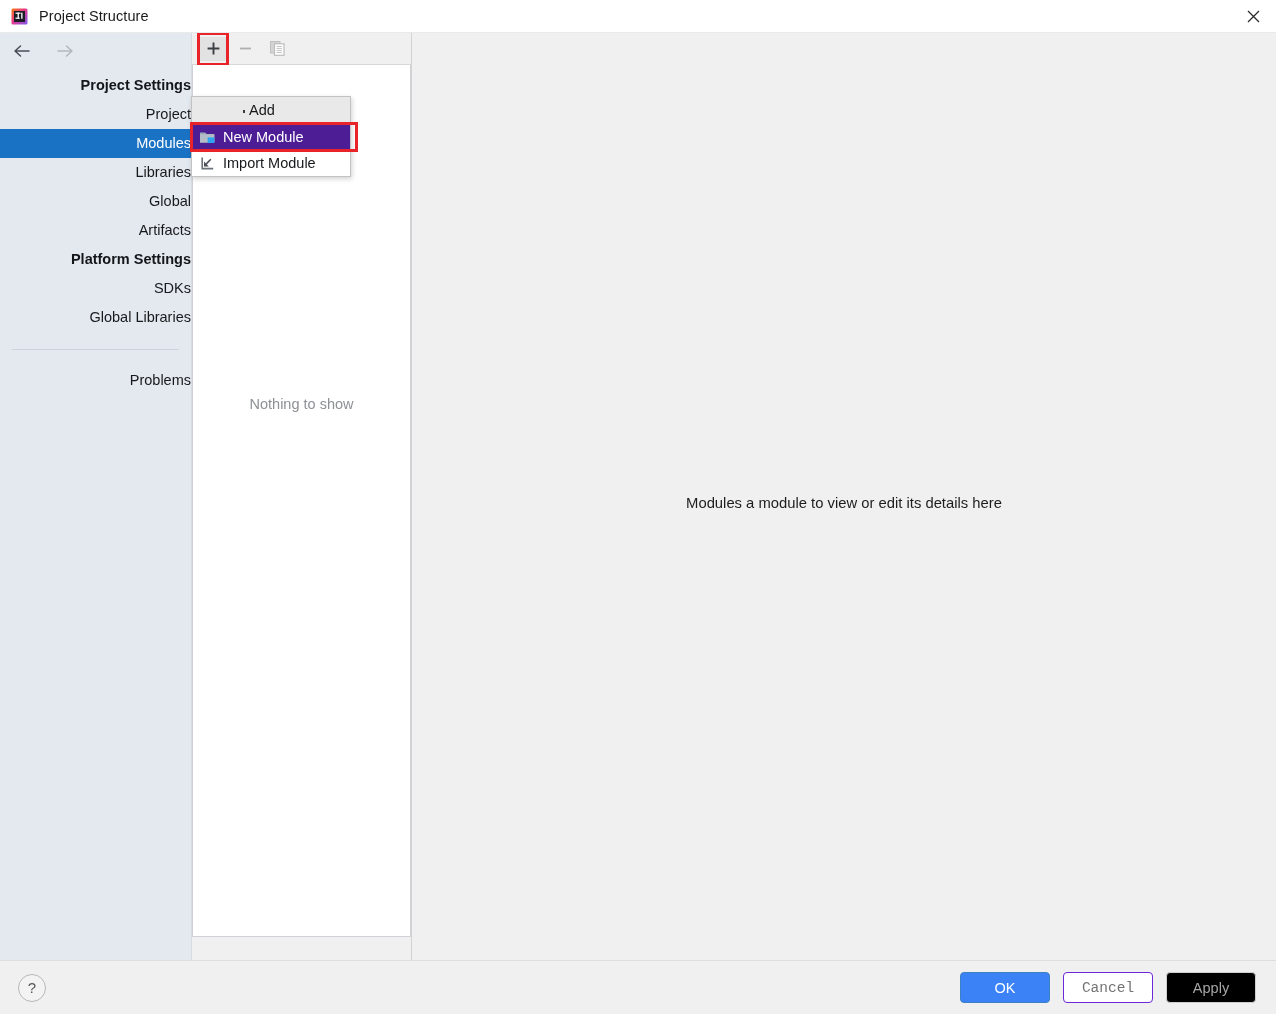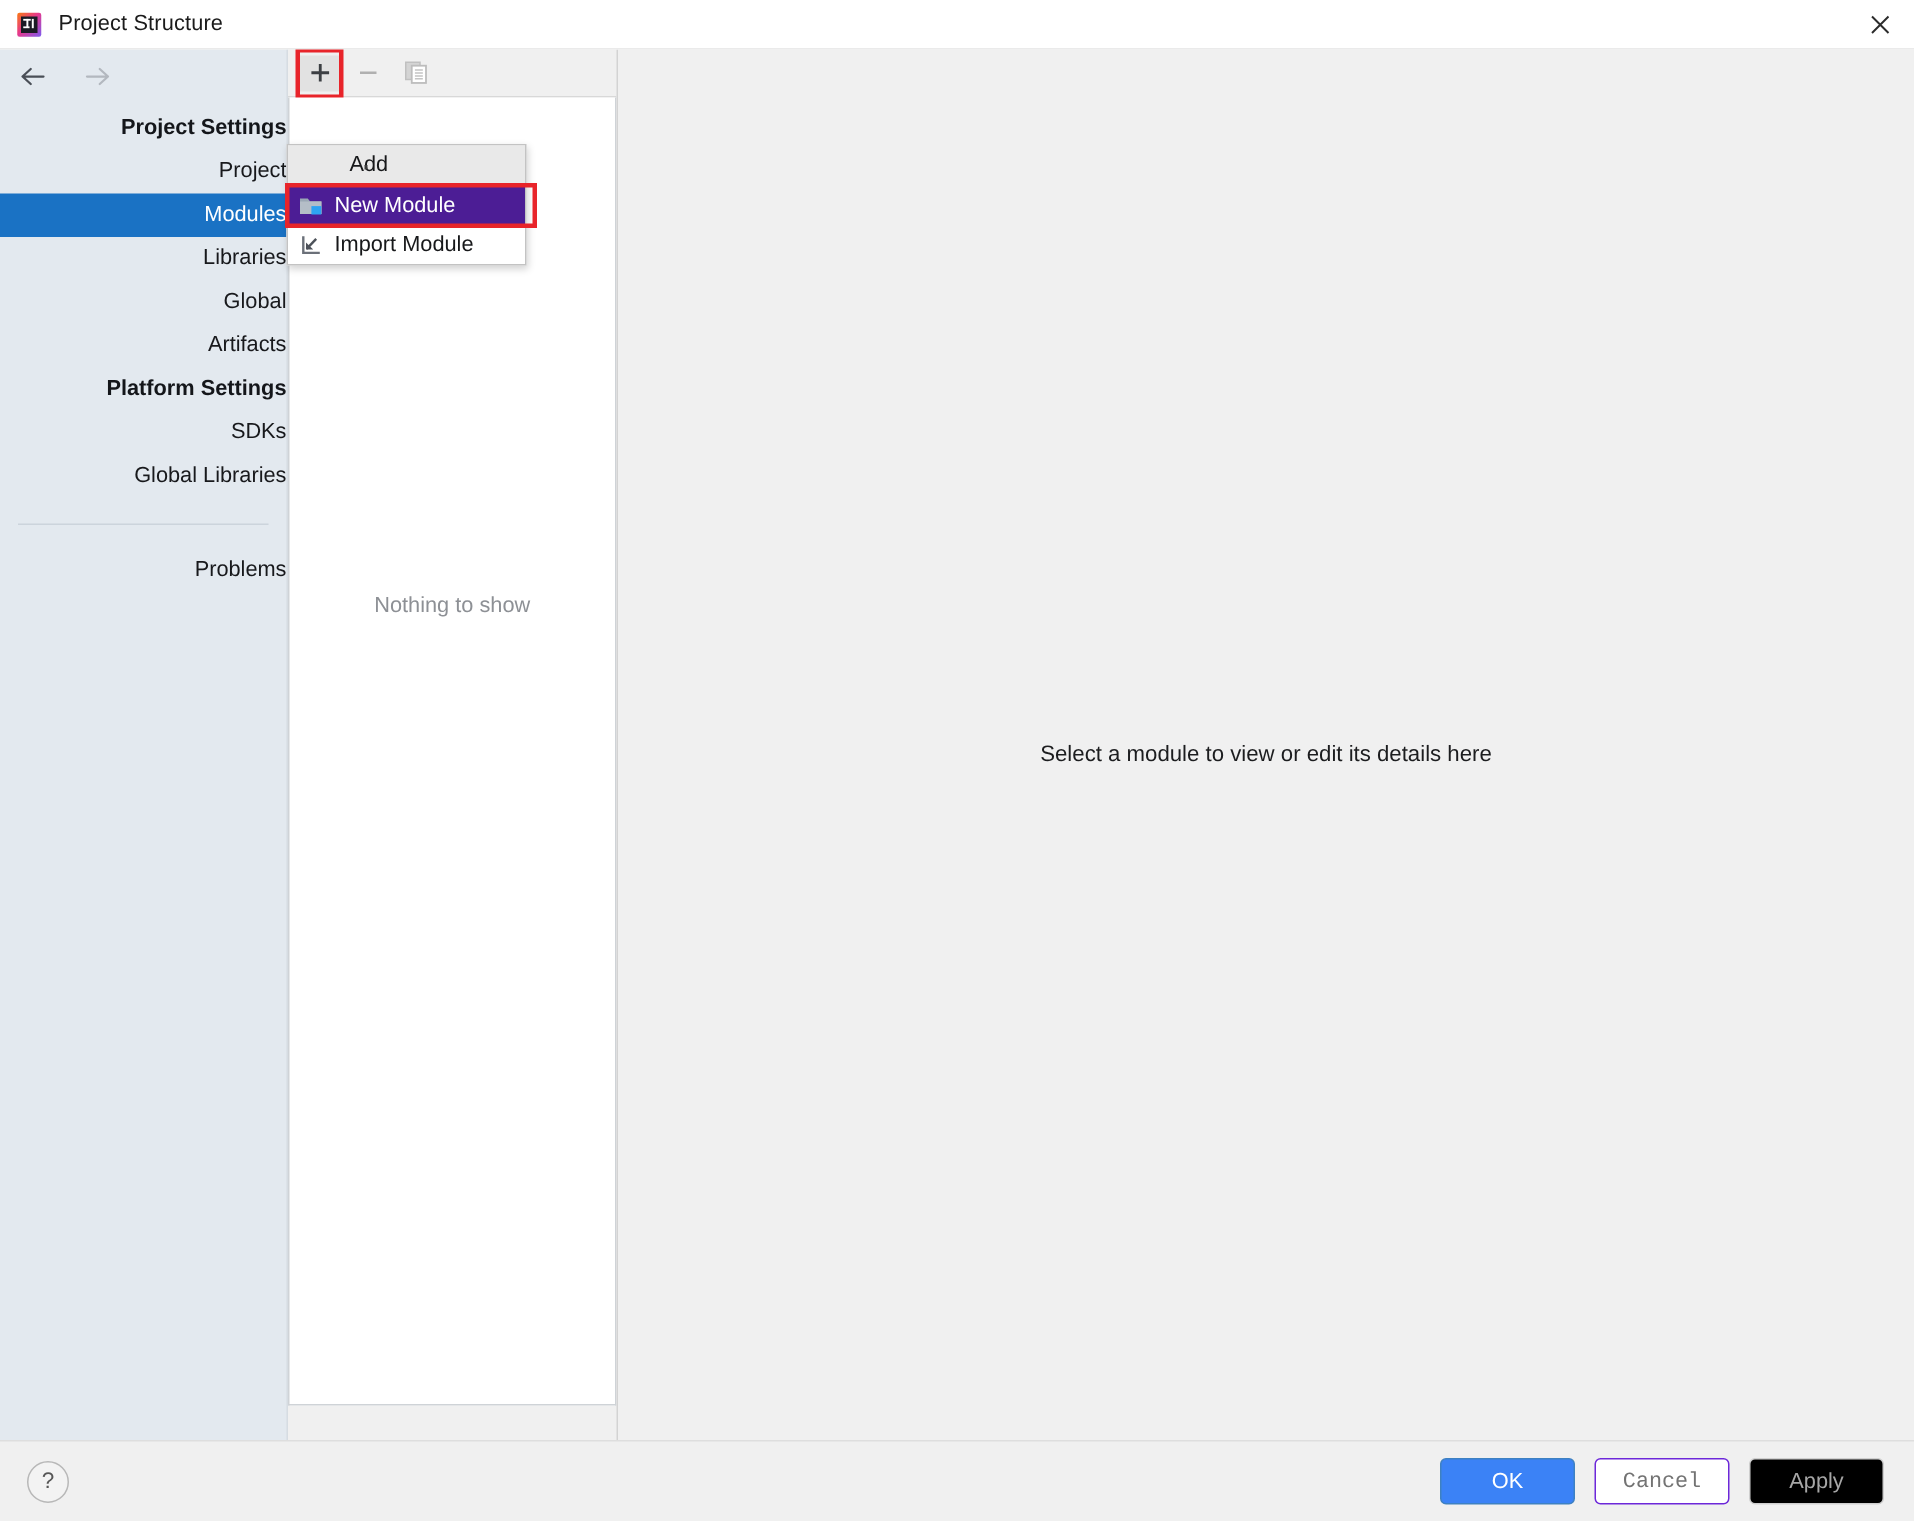--- a/index.html
+++ b/index.html
@@ -188,21 +188,21 @@
     padding-bottom: 0;
   }
   .popup-header {
     background: #e9e9e9;
     height: 27px;
     display: flex;
     align-items: center;
     font-size: 14.5px;
     color: #17181a;
     border-bottom: 1px solid #dcdcdc;
-    padding-left: 28px;
+    padding-left: 44px;
     position: relative;
   }
   .popup-header .dot {
     position: absolute;
     left: 51px;
     top: 13px;
     width: 2px; height: 3px;
     background: #3a3a3a;
   }
   .popup-header .hdr-label { margin-left: 13px; }
@@ -370,21 +370,21 @@
           </svg>
         </span>
       </div>
 
       <div class="list-panel">
         <div class="nothing">Nothing to show</div>
       </div>
     </div>
 
     <div class="detail">
-      <div class="detail-msg">Select a module to view or edit its details here</div>
+      <div class="detail-msg">Modules a module to view or edit its details here</div>
     </div>
 
     <div class="popup">
       <div class="popup-header">
         <span class="dot"></span>
         <span class="hdr-label">Add</span>
       </div>
       <div class="menu-item active highlighted">
         <span class="mi-icon">
           <svg width="17" height="15" viewBox="0 0 17 15">

